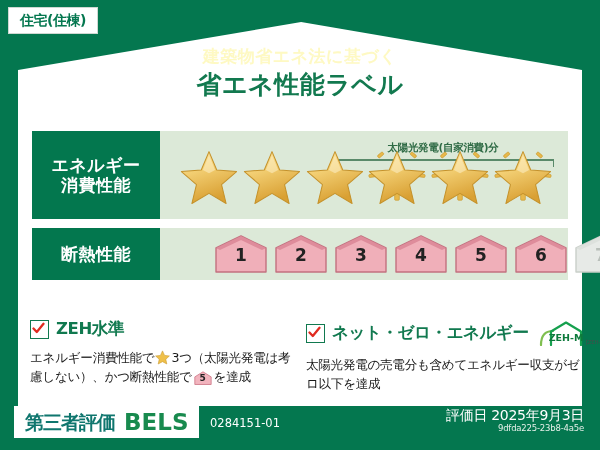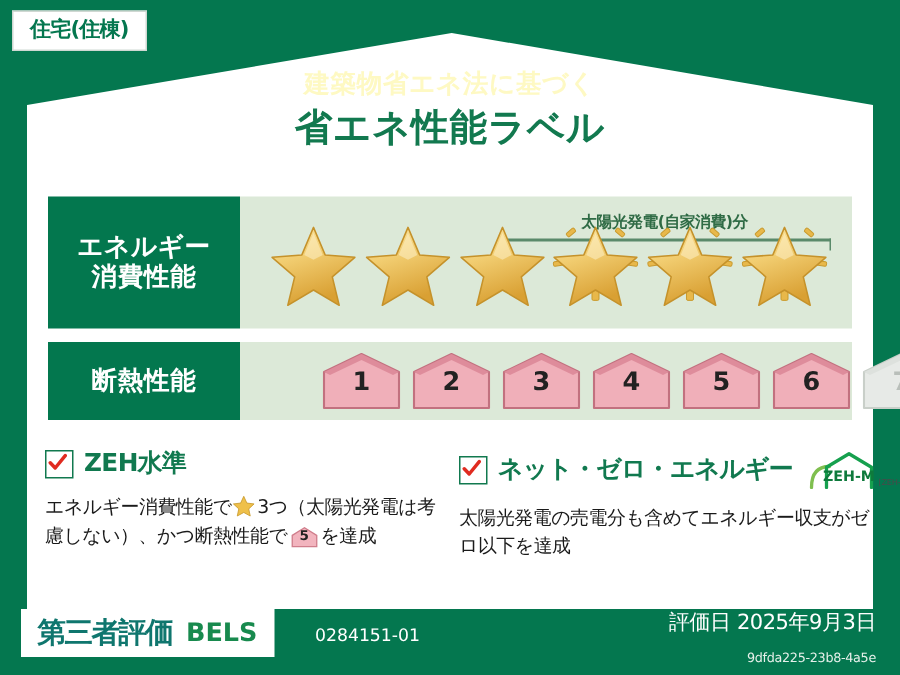--- a/index.html
+++ b/index.html
@@ -80,47 +80,47 @@
   .hcell{position:relative;width:54px;height:40px;}
   .hcell svg{width:54px;height:40px;display:block;}
   .hnum{position:absolute;left:0;right:0;top:13px;text-align:center;
     font-size:17px;font-weight:bold;color:#222;line-height:1;}
   .hcell.off .hnum{color:#b9bfba;}
 
   
   .check-sec{position:absolute;top:300px;}
   #chk-zeh{left:30px;width:262px;}
   #chk-nze{left:306px;width:278px;}
-  .chk-head{display:flex;align-items:center;gap:7px;}
+  .chk-head{display:flex;align-items:center;gap:7px;margin-top:20px;}
   .chk-box{width:17px;height:17px;border:1.6px solid #11794f;background:#fff;
     position:relative;flex:none;}
   .chk-box svg{position:absolute;left:1px;top:1px;width:13px;height:13px;}
   .chk-title{font-size:16.5px;font-weight:bold;color:#11794f;letter-spacing:-0.4px;line-height:1;white-space:nowrap;}
   .chk-body{margin-top:9px;font-size:12.6px;color:#1a1a1a;line-height:1.52;letter-spacing:-0.3px;}
 
   .inline-star{display:inline-block;vertical-align:-3px;width:15px;height:15px;margin:0 1px;}
   .inline-house{display:inline-block;vertical-align:-4px;width:18px;height:15px;margin:0 2px;position:relative;}
   .inline-house .ihn{position:absolute;left:0;right:0;top:3px;text-align:center;font-size:9px;font-weight:bold;color:#222;line-height:1;}
 
   .zehm-logo{display:inline-block;vertical-align:-6px;margin-left:1px;position:relative;width:54px;height:26px;}
   .zehm-logo .zm-sub{position:absolute;right:-16px;bottom:1px;font-size:5.5px;color:#4a4a4a;letter-spacing:-0.2px;}
 
   
   .footer-bels{
     position:absolute;left:14px;bottom:12px;z-index:30;
     background:#ffffff;height:32px;display:flex;align-items:center;gap:9px;
     padding:0 11px;
   }
   .fb-ja{font-size:19px;font-weight:bold;color:#0f766e;letter-spacing:-1px;line-height:1;}
-  .fb-bels{font-size:17px;font-weight:bold;color:#188a4e;letter-spacing:0px;line-height:1;text-align:right;}
+  .fb-bels{font-size:23px;font-weight:bold;color:#188a4e;letter-spacing:0px;line-height:1;text-align:right;}
   .footer-id{position:absolute;left:210px;bottom:21px;z-index:30;
     font-size:11.5px;color:#ffffff;letter-spacing:0px;line-height:1;}
   .footer-date{position:absolute;right:16px;bottom:28px;z-index:30;
     font-size:14px;color:#ffffff;letter-spacing:-0.3px;line-height:1;}
-  .footer-uuid{position:absolute;right:16px;bottom:7px;z-index:30;
+  .footer-uuid{position:absolute;right:16px;bottom:18px;z-index:30;
     font-size:8.5px;color:#e6f0ea;letter-spacing:-0.2px;line-height:1;margin-top:40px;}
 </style>
 </head>
 <body>
 
 <div id="label-root">
 
   <div class="house-panel">
     <div class="house-inner"></div>
   </div>

